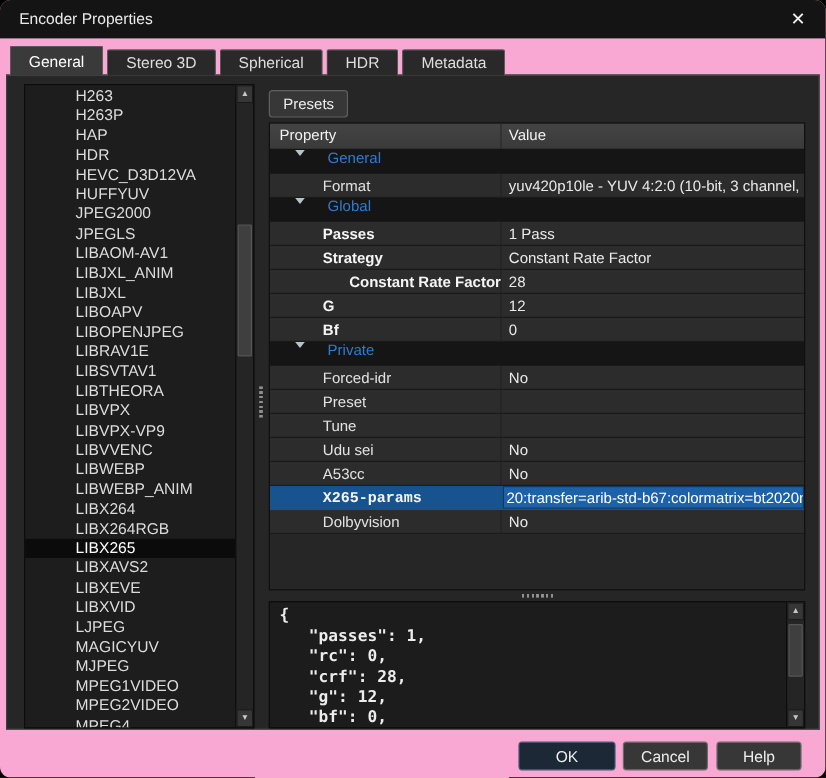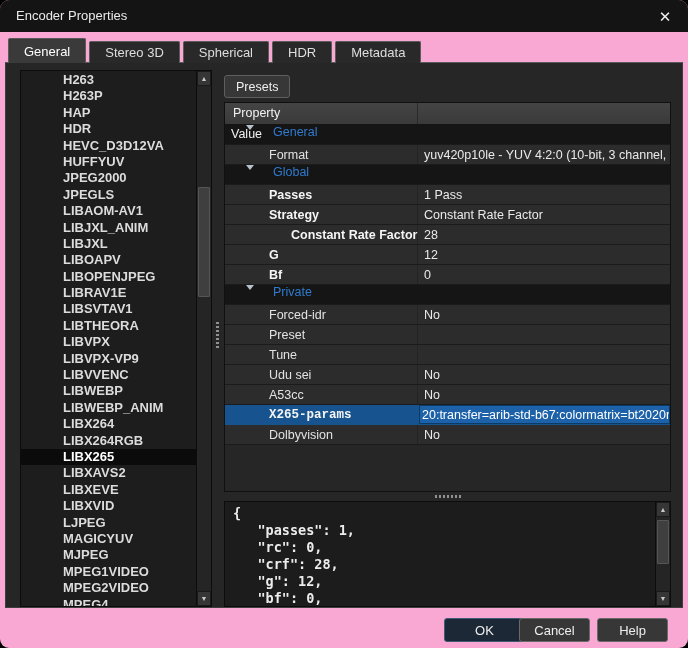--- a/index.html
+++ b/index.html
@@ -22,40 +22,40 @@
 
   
   .pane { position:absolute; left:5px; right:5px; top:62px; bottom:40px; background:#262626;
           border:1px solid #3e3e3e; border-top:1px solid #5a5a5a; }
 
   
   .list { position:absolute; left:14px; top:7px; width:192px; height:537px; background:#1d1d1d;
           border:1px solid #0c0c0c; overflow:hidden; }
   .list-body { position:absolute; left:0; top:1px; right:15px; bottom:0; overflow:hidden; }
   .list-item { height:16.4px; line-height:16.4px; padding-left:42px; font-size:13px; color:#dcdcdc;
-               white-space:nowrap;font-weight:bold; }
+               white-space:nowrap; }
   .list-item.selected { background:#0b0b0b; color:#fff; }
 
   
   .vscroll { position:absolute; right:0; top:0; bottom:0; width:15px; background:#252525;
              border-left:1px solid #0c0c0c; }
   .sb-btn { position:absolute; left:0; width:14px; height:15px; background:#363636;
             border:1px solid #1a1a1a; color:#c8c8c8; font-size:7px; text-align:center; line-height:14px; }
   .sb-up { top:0; } .sb-down { bottom:0; }
   .sb-thumb { position:absolute; left:1px; width:12px; background:#3f3f3f; border:1px solid #555;
               border-radius:1px; }
 
   
   .presets { position:absolute; left:218px; top:12px; height:23px; padding:0 11px; background:#373737;
              border:1px solid #5f5f5f; border-radius:3px; color:#eee; font-size:12.5px; }
 
   .table { position:absolute; left:218px; top:39px; width:447px; height:390px; background:#262626;
            border:1px solid #101010; overflow:hidden; }
   .thead { display:flex; height:22px; background:linear-gradient(#444,#3a3a3a);
-           border-bottom:1px solid #141414; color:#f2f2f2; font-size:12.5px;flex-direction:column; }
+           border-bottom:1px solid #141414; color:#f2f2f2; font-size:12.5px; }
   .th1 { width:193px; padding-left:8px; line-height:21px; border-right:1px solid #2a2a2a; }
   .th2 { flex:1; padding-left:6px; line-height:21px; }
   .trow { display:flex; height:20px; background:#2c2c2c; border-bottom:1px solid #1b1b1b;
           font-size:12.5px; color:#e2e2e2; }
   .trow .c1 { width:193px; display:flex; align-items:center; border-right:1px solid #232323; }
   .trow .c2 { flex:1; display:flex; align-items:center; padding-left:6px; overflow:hidden;
               white-space:nowrap; color:#eaeaea; }
   .plabel { padding-left:44px; white-space:nowrap;text-align:center; }
   .plabel.bold { font-weight:bold; color:#f5f5f5; }
   .plabel.indent { padding-left:66px; }
@@ -82,21 +82,21 @@
   
   .jsonbox { position:absolute; left:218px; top:438px; width:447px; height:106px; background:#1c1c1c;
              border:1px solid #0c0c0c; overflow:hidden; }
   .jsonbox pre { position:absolute; left:0; top:0; right:15px; bottom:0; padding:3px 8px;
                  font-family:"DejaVu Sans Mono", monospace; font-weight:bold; font-size:13.5px;
                  line-height:17px; color:#ececec; white-space:pre; overflow:hidden; }
 
   
   .btn { position:absolute; top:618px; height:24px; background:#373737; border:1px solid #6a6a6a;
          border-radius:3px; color:#eee; font-size:13px; text-align:center; line-height:21px; }
-  .btn-ok { left:444px; width:81px; background:#1c2836; border:1px solid #3e5b77; }
+  .btn-ok { left:432px; width:81px; background:#1c2836; border:1px solid #3e5b77; }
   .btn-cancel { left:519px; width:71px; }
   .btn-help { left:597px; width:71px; }
 </style>
 </head>
 <body>
 
 <div class="window">
 
   <div class="titlebar">
     <span class="title">Encoder Properties</span>

